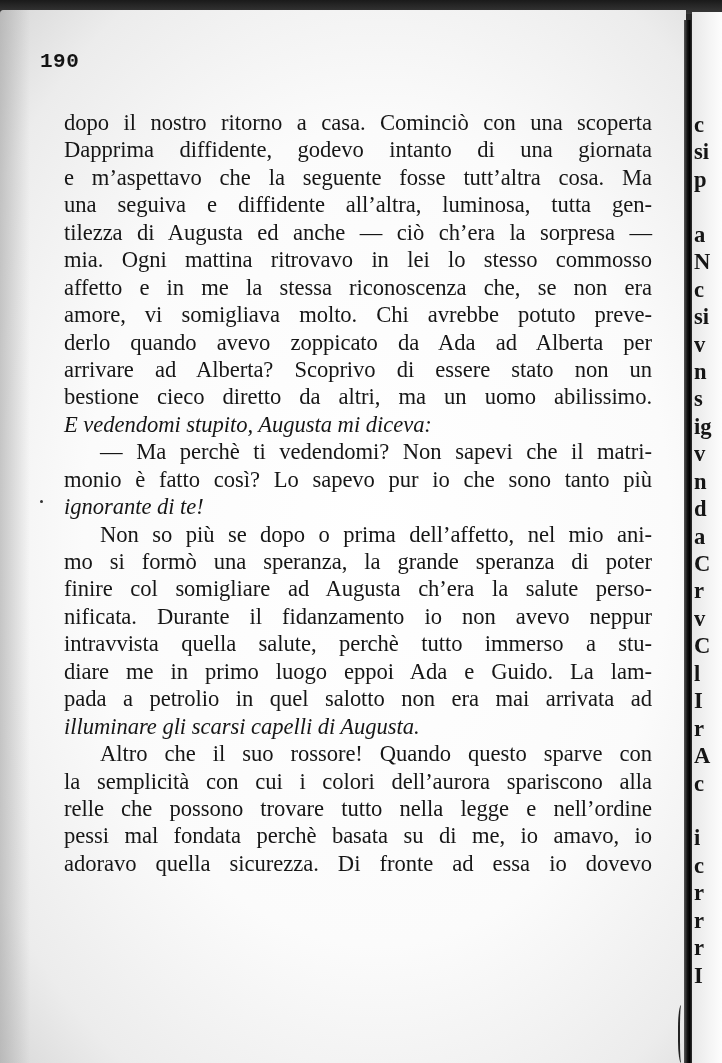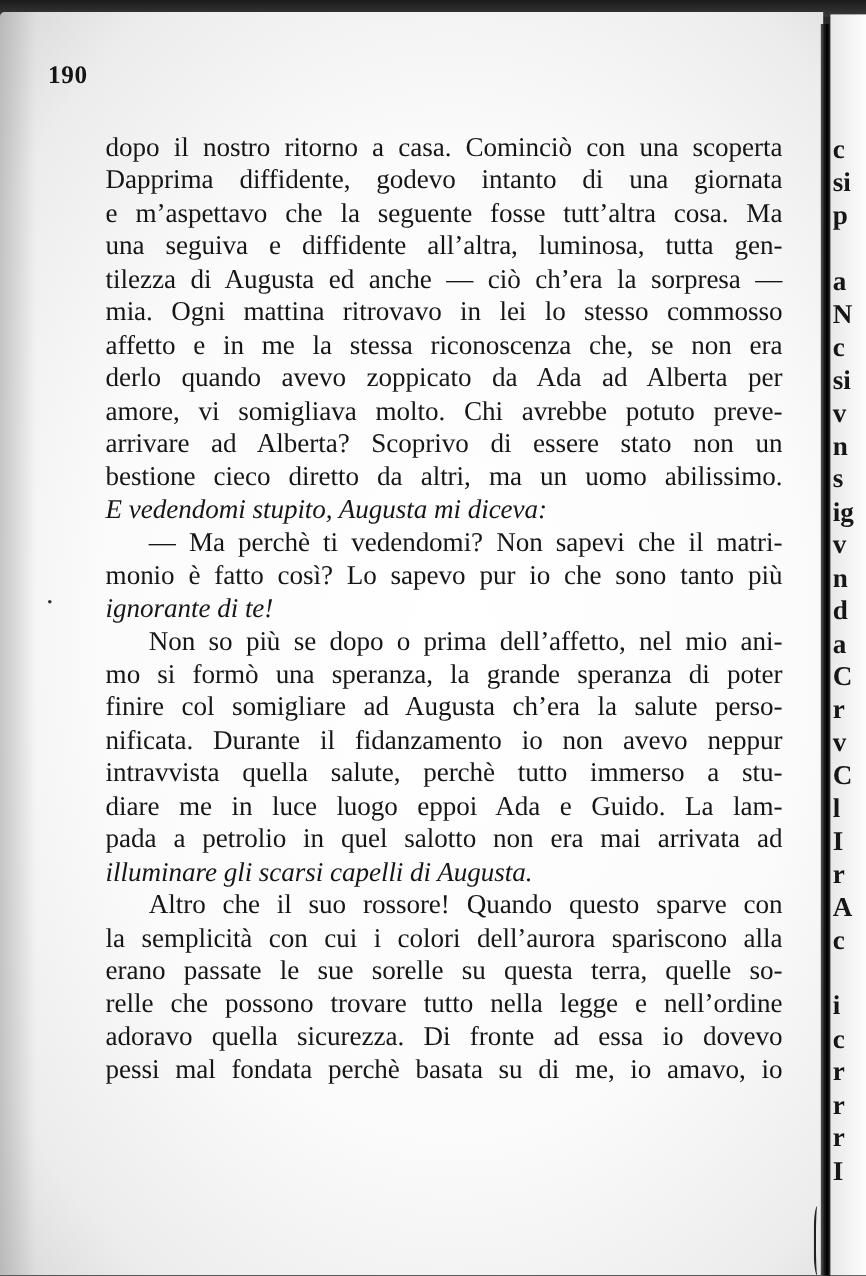--- a/index.html
+++ b/index.html
@@ -26,34 +26,33 @@
       position: absolute; left: 684px; top: 20px; width: 8px; height: 1043px;
       background: linear-gradient(90deg, #555 0%, #111 45%, #000 70%, #333 100%);
     }
     .next-page {
       position: absolute; left: 692px; top: 12px; width: 30px; height: 1051px;
       background: linear-gradient(90deg, #e8e8e8, #fdfdfd);
       overflow: hidden;
     }
     .page-number {
       position: absolute; left: 40px; top: 40px;
-      font-family: Liberation Serif, serif; font-weight: bold;
+      font-family: Liberation Mono, monospace; font-weight: bold;
       font-size: 21px; color: #141414; letter-spacing: 0.5px;
     }
     .body-text {
       position: absolute; left: 64px; top: 99px; width: 588px;
       font-family: "Liberation Serif", serif;
       font-size: 22.6px; line-height: 27.45px; color: #161616;
       letter-spacing: -0.05px;
     }
     .line {
       display: block; white-space: nowrap;
       text-align: justify; text-align-last: justify;
       height: 27.45px;
-      margin-left: 24px;
     }
     .line.last { text-align-last: left; font-style: italic; }
     .line.indent { padding-left: 36px; }
     .right-letters {
       position: absolute; left: 2px; top: 99px;
       font-family: "Liberation Serif", serif;
       font-size: 22.6px; line-height: 27.45px; color: #161616;
       font-weight: bold;
     }
     .right-letters span { display: block; height: 27.45px; white-space: nowrap; }
@@ -71,42 +70,41 @@
 <div class="page">
   <div class="page-number">190</div>
   <div class="body-text" id="body-text">
       <span class="line">dopo il nostro ritorno a casa. Cominciò con una scoperta</span>
       <span class="line">Dapprima diffidente, godevo intanto di una giornata</span>
       <span class="line">e m’aspettavo che la seguente fosse tutt’altra cosa. Ma</span>
       <span class="line">una seguiva e diffidente all’altra, luminosa, tutta gen-</span>
       <span class="line">tilezza di Augusta ed anche — ciò ch’era la sorpresa —</span>
       <span class="line">mia. Ogni mattina ritrovavo in lei lo stesso commosso</span>
       <span class="line">affetto e in me la stessa riconoscenza che, se non era</span>
+      <span class="line">amore, vi somigliava molto. Chi avrebbe potuto preve-</span>
       <span class="line">derlo quando avevo zoppicato da Ada ad Alberta per</span>
-      <span class="line">amore, vi somigliava molto. Chi avrebbe potuto preve-</span>
       <span class="line">arrivare ad Alberta? Scoprivo di essere stato non un</span>
       <span class="line">bestione cieco diretto da altri, ma un uomo abilissimo.</span>
       <span class="line last">E vedendomi stupito, Augusta mi diceva:</span>
       <span class="line indent">— Ma perchè ti vedendomi? Non sapevi che il matri-</span>
       <span class="line">monio è fatto così? Lo sapevo pur io che sono tanto più</span>
       <span class="line last">ignorante di te!</span>
       <span class="line indent">Non so più se dopo o prima dell’affetto, nel mio ani-</span>
       <span class="line">mo si formò una speranza, la grande speranza di poter</span>
       <span class="line">finire col somigliare ad Augusta ch’era la salute perso-</span>
       <span class="line">nificata. Durante il fidanzamento io non avevo neppur</span>
       <span class="line">intravvista quella salute, perchè tutto immerso a stu-</span>
-      <span class="line">diare me in luce luogo eppoi Ada e Guido. La lam-</span>
+      <span class="line">diare me in primo luogo eppoi Ada e Guido. La lam-</span>
       <span class="line">pada a petrolio in quel salotto non era mai arrivata ad</span>
       <span class="line last">illuminare gli scarsi capelli di Augusta.</span>
       <span class="line indent">Altro che il suo rossore! Quando questo sparve con</span>
       <span class="line">la semplicità con cui i colori dell’aurora spariscono alla</span>
-      <span class="line">erano passate le sue sorelle su questa terra, quelle so-</span>
       <span class="line">relle che possono trovare tutto nella legge e nell’ordine</span>
+      <span class="line">pessi mal fondata perchè basata su di me, io amavo, io</span>
       <span class="line">adoravo quella sicurezza. Di fronte ad essa io dovevo</span>
-      <span class="line">pessi mal fondata perchè basata su di me, io amavo, io</span>
     </div>
   <div class="speck" style="left:40px; top:490px;"></div>
 </div>
 
 <div class="spine"></div>
 
 <div class="next-page">
   <div class="right-letters" id="right-letters">
       <span>c</span>
       <span>si</span>

